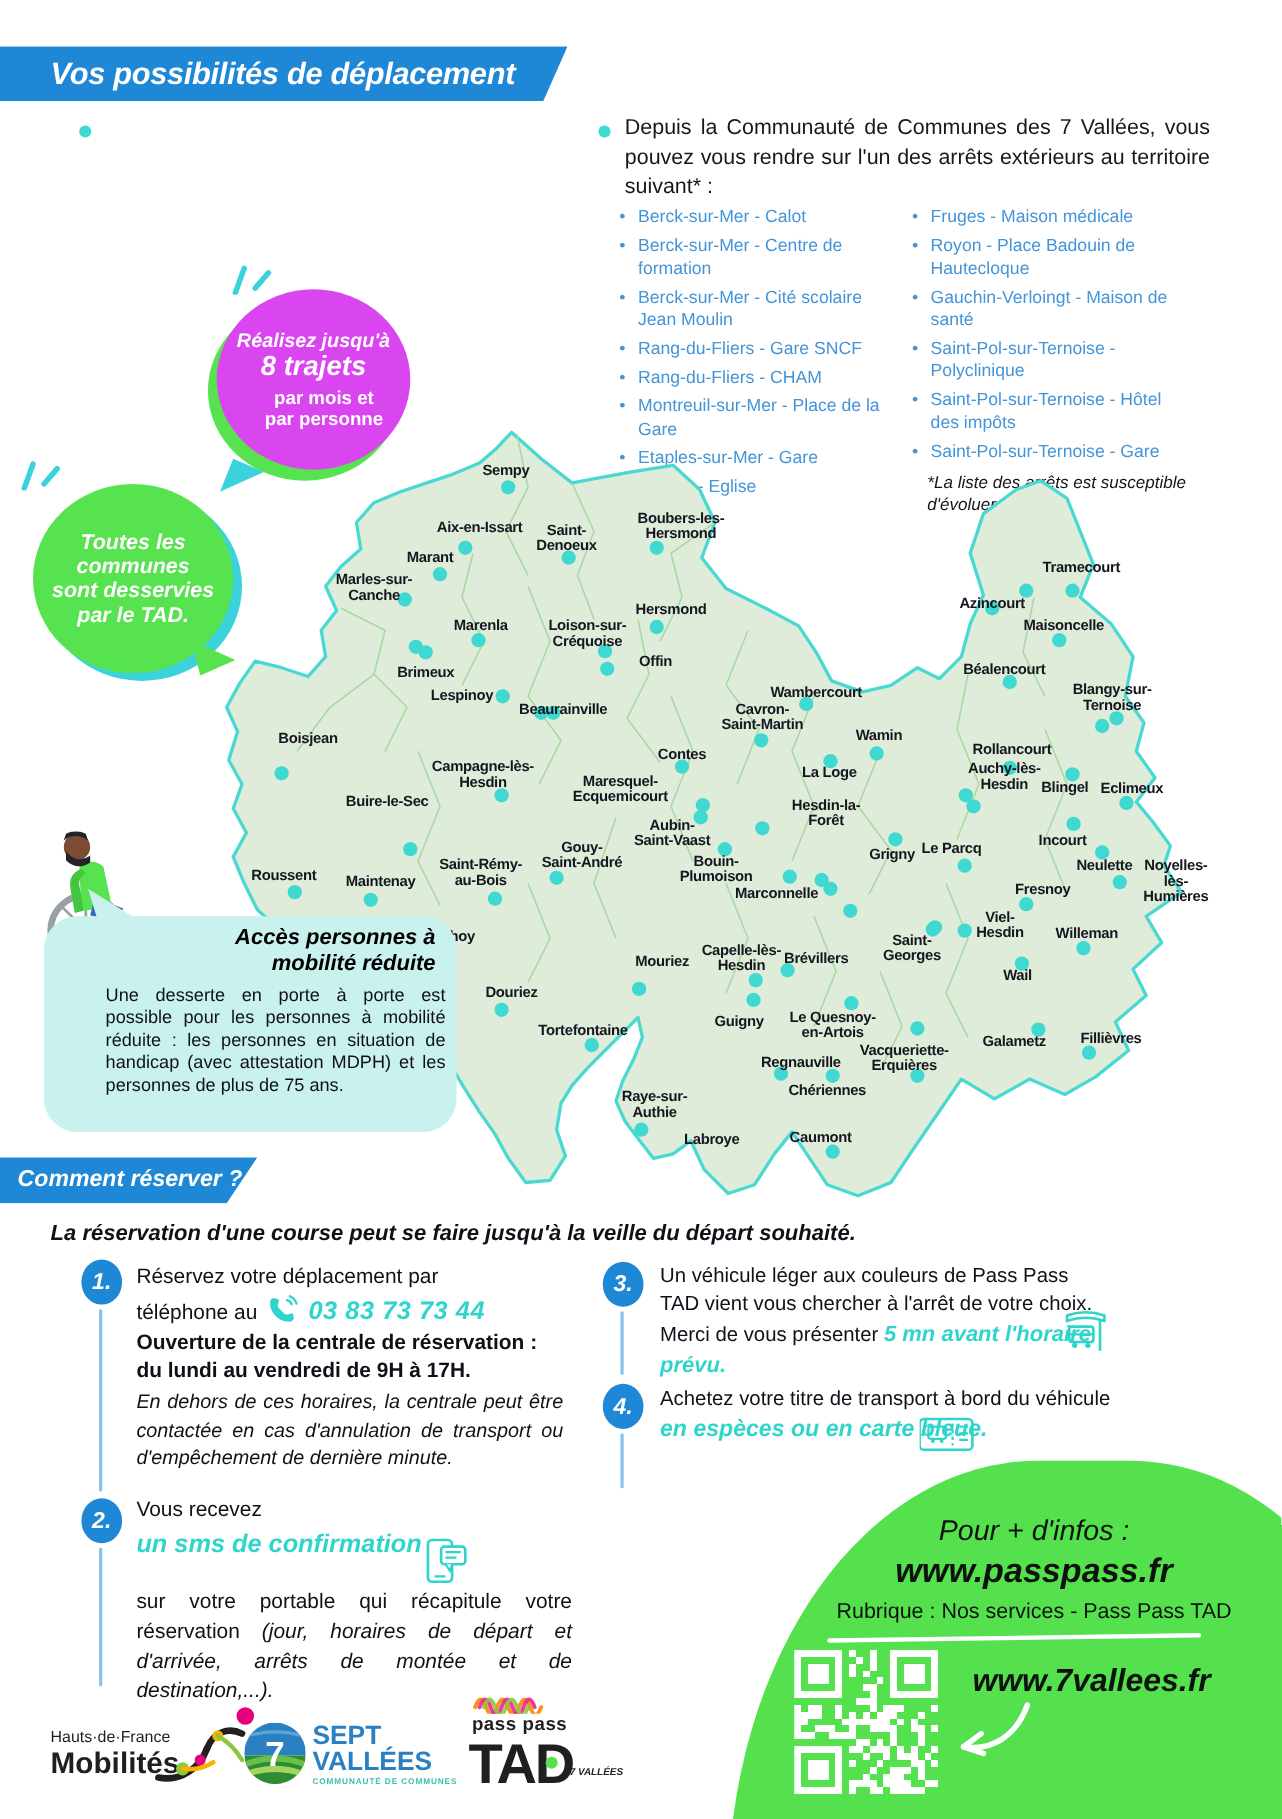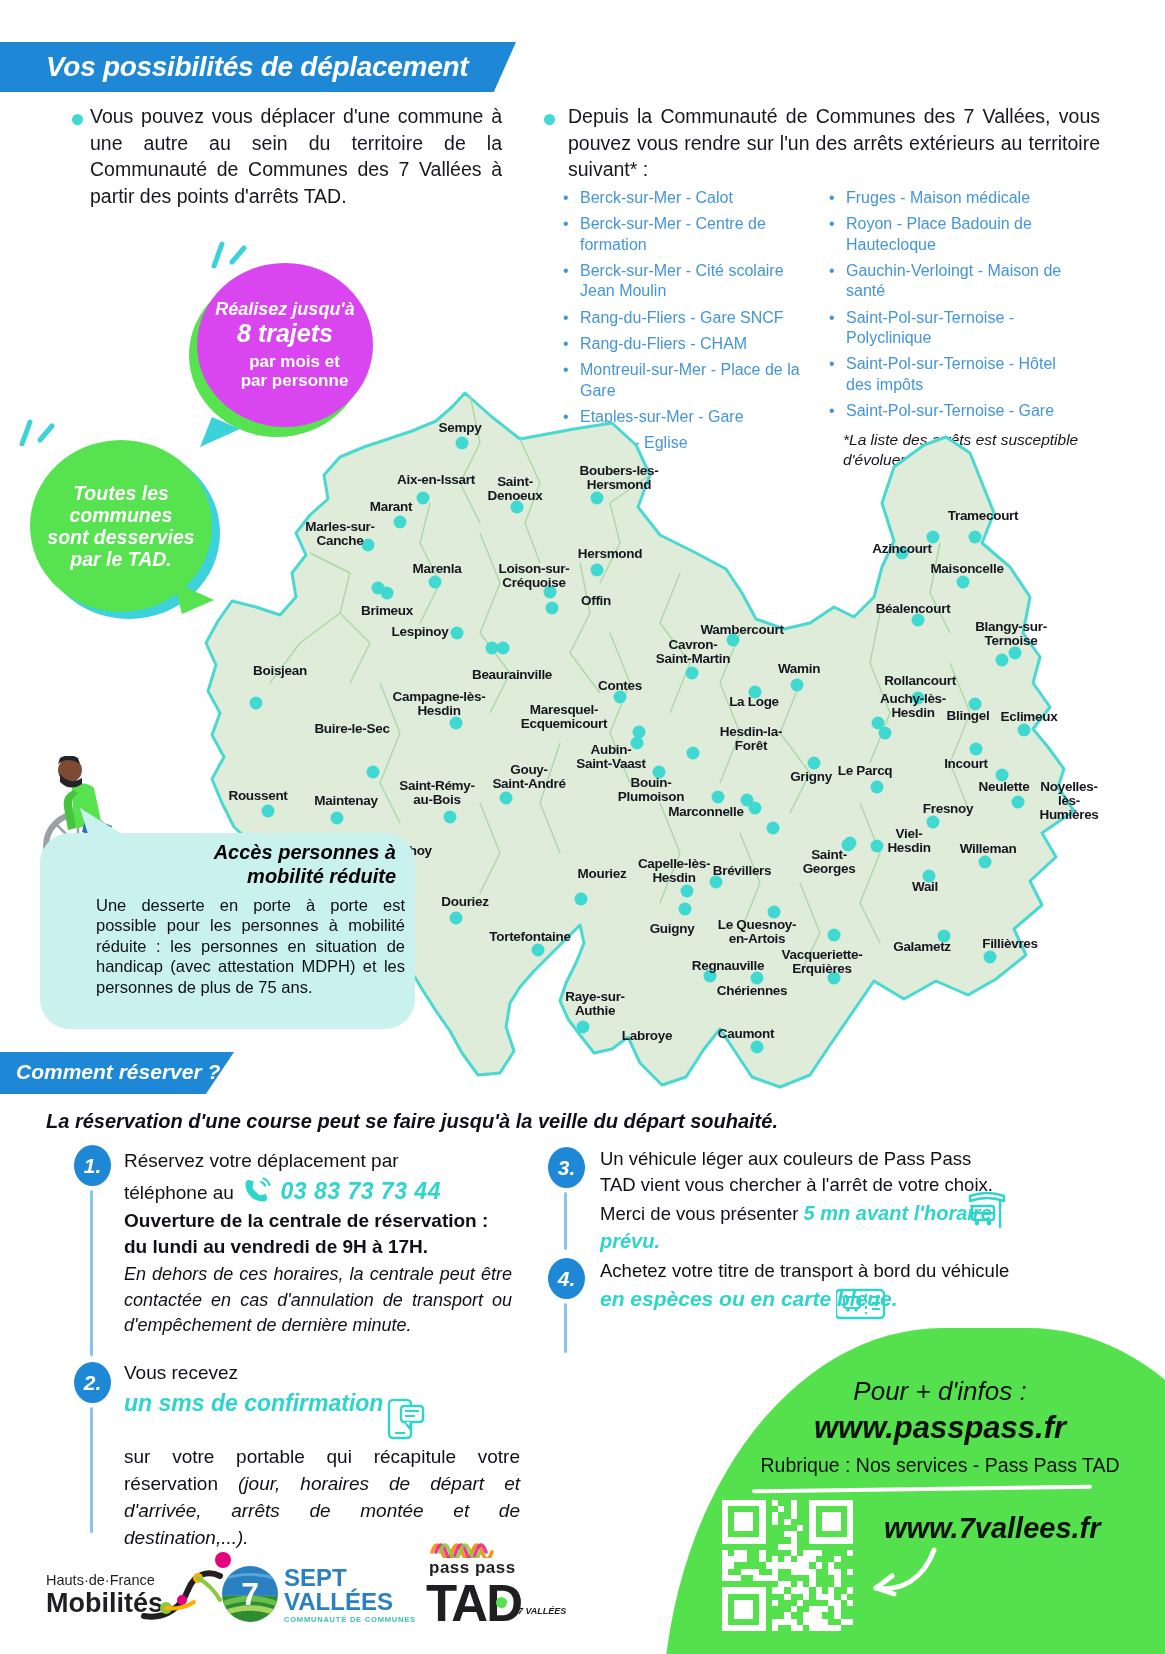--- a/index.html
+++ b/index.html
@@ -45,21 +45,20 @@
 </head>
 <body>
 
 <div id="page">
 
   <div class="banner" id="header-banner" style="left:0;top:42px;width:516px;height:50px;clip-path:polygon(0 0,100% 0,95.7% 100%,0 100%);">
     <span style="position:absolute;left:46px;top:9px;font-size:28px;letter-spacing:-0.3px;">Vos possibilités de déplacement</span>
   </div>
 
   <span class="bdot" style="left:72px;top:114px;"></span>
-  <p class="intro" style="left:90px;top:103px;width:412px;">Vous pouvez vous déplacer d'une commune à une autre au sein du territoire de la Communauté de Communes des 7 Vallées à partir des points d'arrêts TAD.</p>
 
   <span class="bdot" style="left:544px;top:114px;"></span>
   <p class="intro" style="left:568px;top:103px;width:532px;">Depuis la Communauté de Communes des 7 Vallées, vous pouvez vous rendre sur l'un des arrêts extérieurs au territoire suivant* :</p>
 
   <ul class="bluelist" style="left:560px;top:188px;width:250px;">
       <li>Berck-sur-Mer - Calot</li>
       <li>Berck-sur-Mer - Centre de formation</li>
       <li>Berck-sur-Mer - Cité scolaire Jean Moulin</li>
       <li>Rang-du-Fliers - Gare SNCF</li>
       <li>Rang-du-Fliers - CHAM</li>
@@ -240,21 +239,21 @@
         <div class="map-label" style="left: 211px; top: 124px;">Marant</div>
         <div class="map-label" style="left: 160px; top: 151px;">Marles-sur-
 Canche</div>
         <div class="map-label" style="left: 430px; top: 171px;">Hersmond</div>
         <div class="map-label" style="left: 257px; top: 186px;">Marenla</div>
         <div class="map-label" style="left: 354px; top: 193px;">Loison-sur-
 Créquoise</div>
         <div class="map-label" style="left: 416px; top: 218px;">Offin</div>
         <div class="map-label" style="left: 207px; top: 228px;">Brimeux</div>
         <div class="map-label" style="left: 240px; top: 249px;">Lespinoy</div>
-        <div class="map-label" style="left: 332px; top: 292px; text-align: center;">Beaurainville</div>
+        <div class="map-label" style="left: 332px; top: 262px; text-align: center;">Beaurainville</div>
         <div class="map-label" style="left: 562px; top: 247px;">Wambercourt</div>
         <div class="map-label" style="left: 513px; top: 269px;">Cavron-
 Saint-Martin</div>
         <div class="map-label" style="left: 619px; top: 286px;">Wamin</div>
         <div class="map-label" style="left: 440px; top: 303px;">Contes</div>
         <div class="map-label" style="left: 733px; top: 226px;">Béalencourt</div>
         <div class="map-label" style="left: 740px; top: 298px;">Rollancourt</div>
         <div class="map-label" style="left: 688px; top: 323px; margin-left: 45px;">Auchy-lès-
 Hesdin</div>
         <div class="map-label" style="left: 574px; top: 319px;">La Loge</div>

